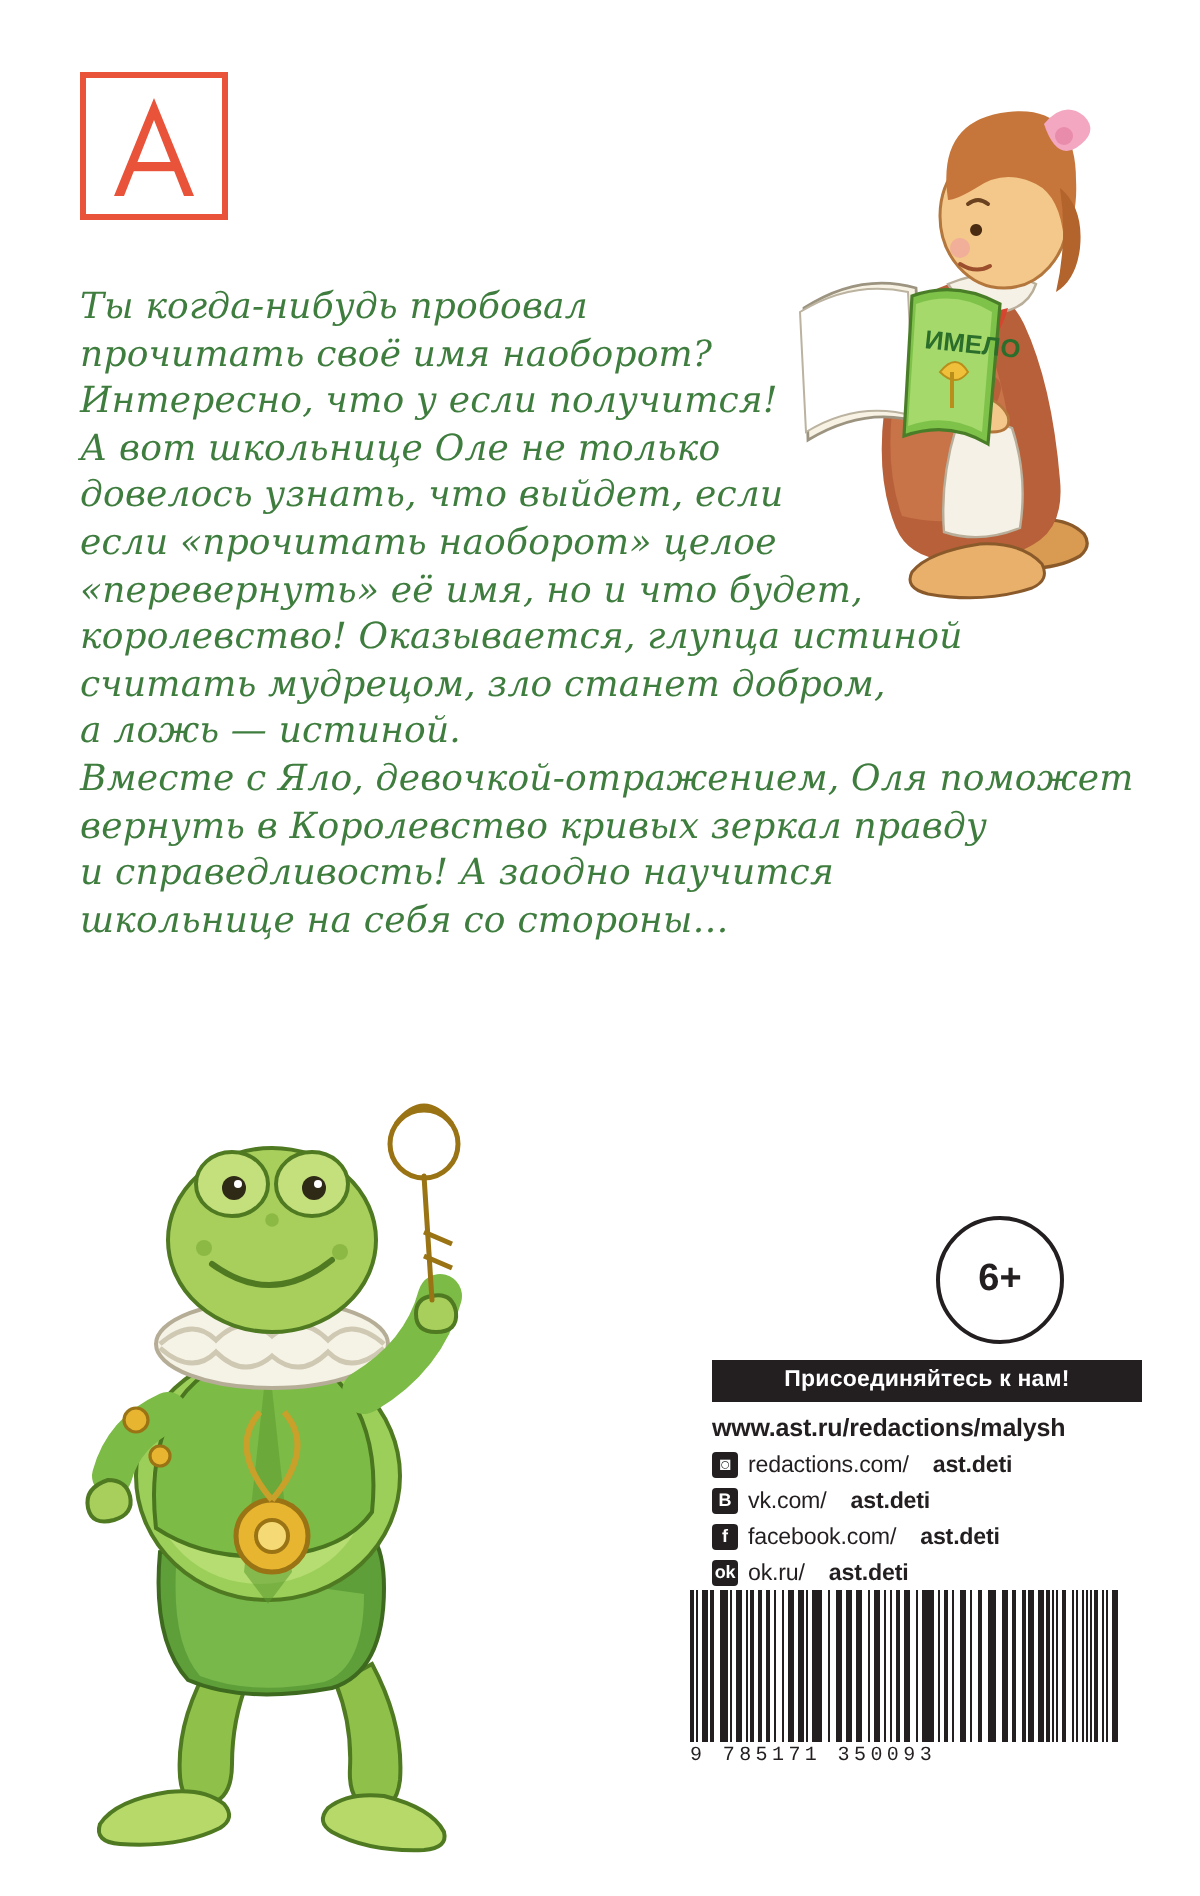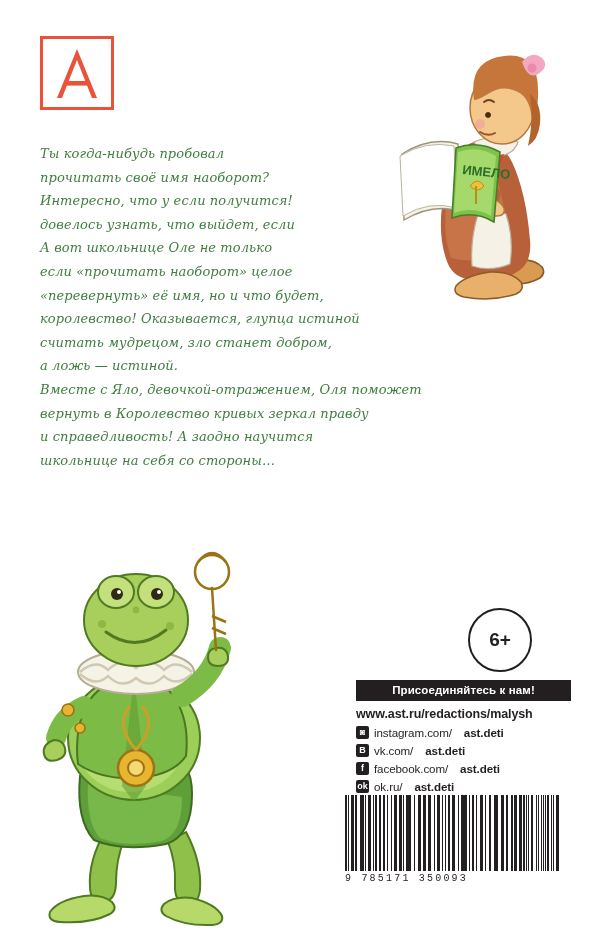--- a/index.html
+++ b/index.html
@@ -27,21 +27,21 @@
 
   
   #blurb {
     position: absolute;
     left: 40px;
     top: 142px;
     width: 360px;
     color: #3f7d3f;
     font-family: "DejaVu Serif", serif;
     font-style: italic;
-    font-size: 13px;
+    font-size: 18px;
     line-height: 23.6px;
     letter-spacing: 0.1px;
   }
   #blurb .line { white-space: pre; }
 
   
   #girl-illustration {
     position: absolute;
     left: 370px;
     top: 28px;
@@ -213,22 +213,22 @@
       <path d="M100 158 q8 -10 14 0 q-6 8 -14 0z" fill="#f0c03a" stroke="#b98e1a" stroke-width="1"></path>
       <path d="M106 158 l0 18" stroke="#b98e1a" stroke-width="2"></path>
     </g>
   </svg>
 </div>
 
 <div id="blurb">
   <div class="line">Ты когда-нибудь пробовал</div>
   <div class="line">прочитать своё имя наоборот?</div>
   <div class="line">Интересно, что у если получится!</div>
+  <div class="line">А вот школьнице Оле не только</div>
   <div class="line">довелось узнать, что выйдет, если</div>
-  <div class="line">А вот школьнице Оле не только</div>
   <div class="line">если «прочитать наоборот» целое</div>
   <div class="line">«перевернуть» её имя, но и что будет,</div>
   <div class="line">королевство! Оказывается, глупца истиной</div>
   <div class="line">считать мудрецом, зло станет добром,</div>
   <div class="line">а ложь — истиной.</div>
   <div class="line">Вместе с Яло, девочкой-отражением, Оля поможет</div>
   <div class="line">вернуть в Королевство кривых зеркал правду</div>
   <div class="line">и справедливость! А заодно научится</div>
   <div class="line">школьнице на себя со стороны…</div>
 </div>
@@ -291,21 +291,21 @@
 </div>
 
 <div id="age-rating">6+</div>
 
 <div id="social-block">
   <div id="join-banner">Присоединяйтесь к нам!</div>
   <div id="site-url">www.ast.ru/redactions/malysh</div>
 
   <div class="social-row">
     <span class="social-icon">◙</span>
-    <span>instagram.com/</span>
+    <span>redactions.com/</span>
       <span class="social-handle">ast.deti</span>
   </div>
 
   <div class="social-row">
     <span class="social-icon">В</span>
     <span>vk.com/</span>
       <span class="social-handle">ast.deti</span>
   </div>
 
   <div class="social-row">

